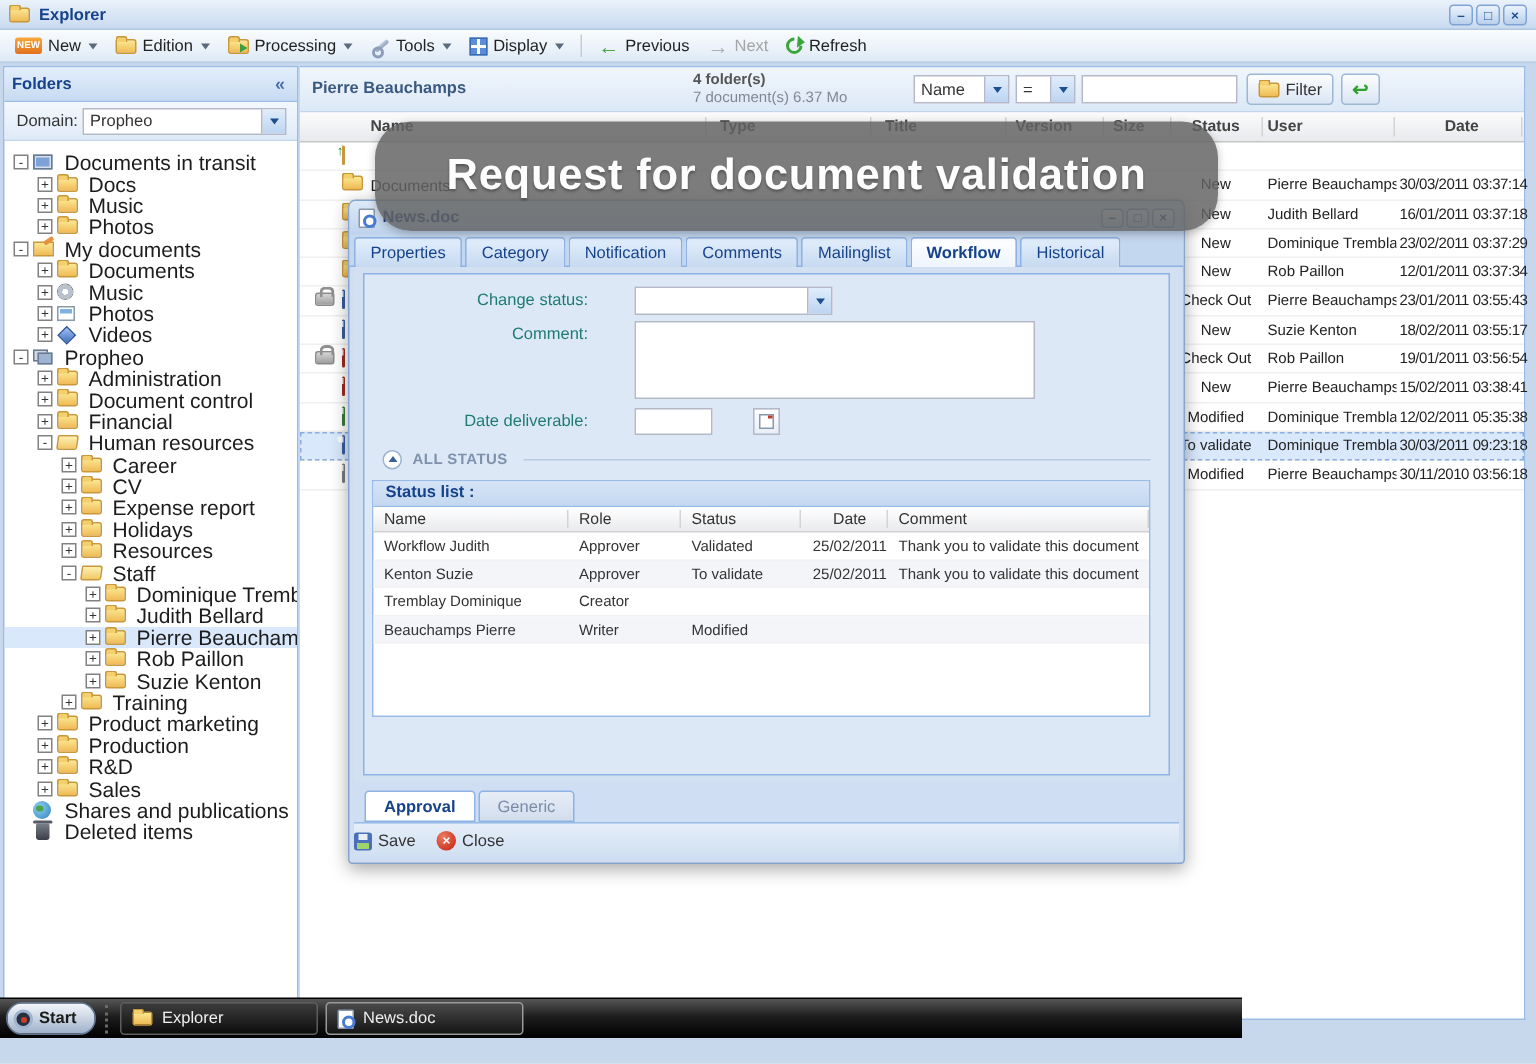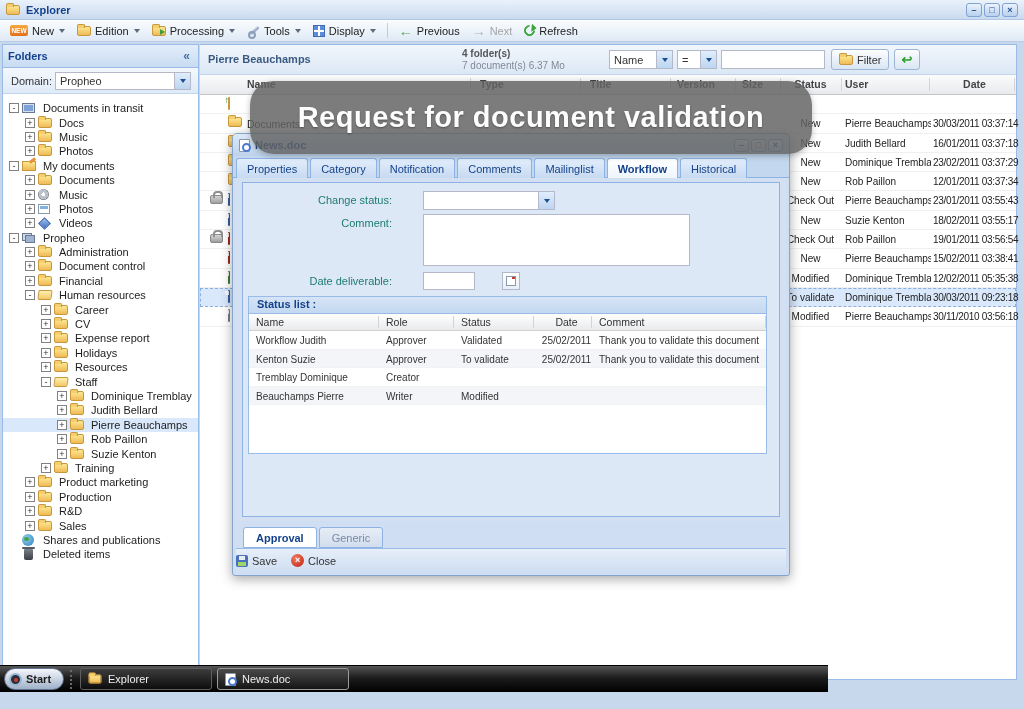--- a/index.html
+++ b/index.html
@@ -51,21 +51,21 @@
   .collapse { font-size:12px; font-weight:bold; color:#4a6fa5; line-height:14px; padding:0 3px; cursor:default; }
   .domainrow { height:26px; background:linear-gradient(#f4f8fd,#dfeaf8); border-bottom:1px solid #c3d5ec;
     display:flex; align-items:center; padding:0 8px; font-size:11px; color:#333; position:relative; }
   .combo { background:#fff; border:1px solid #b5b8c8; height:18px; display:flex; align-items:center; font-size:11px; color:#333; }
   .combo .cv { flex:1; padding:0 4px; overflow:hidden; white-space:nowrap; }
   .trigger { width:16px; height:100%; border-left:1px solid #b5b8c8; background:linear-gradient(#e0edfc,#bdd5f1); display:flex; align-items:center; justify-content:center; }
   .trigger::after { content:""; width:0; height:0; border-left:3px solid transparent; border-right:3px solid transparent; border-top:4px solid #1c4f8f; }
   .domain-combo { position:absolute; left:52px; width:136px; top:4px; }
 
   .tree { position:absolute; top:52px; left:0; right:0; bottom:0; overflow:hidden; padding-top:4px; }
-  .tree-item { height:14.4px; display:flex; align-items:center; font-size:11px; color:#1c1c1c; white-space:nowrap; }
+  .tree-item { height:14.4px; display:flex; align-items:center; font-size:14px; color:#1c1c1c; white-space:nowrap; }
   .ind-0{padding-left:6px} .ind-1{padding-left:22px} .ind-2{padding-left:38px} .ind-3{padding-left:54px}
   .exp { width:10px; height:10px; border:1px solid #818181; background:#fff; font-size:9px; line-height:8px; text-align:center; color:#333; margin-right:3px; flex:none; }
   .exp.plus::before{content:"+"} .exp.minus::before{content:"-"} .exp.none{visibility:hidden}
   .ticon { width:16px; height:12px; position:relative; flex:none; margin-right:3px; display:flex; align-items:center; }
   .tlabel { padding:0 2px; }
   .tree-item.sel { background:#d9e8fb; }
   .i-folderopen { width:14px; height:10px; background:linear-gradient(#fdf0b0,#f2c868); border:1px solid #c9973c; border-radius:1px 2px 2px 2px; position:relative; transform:skewX(-8deg); }
   .i-computer { width:13px; height:10px; border:1px solid #6a7890; background:#7da2d8; box-shadow:inset 0 0 0 1px #d7dfea; }
   .i-docedit { width:14px; height:10px; background:linear-gradient(#fce792,#efbb55); border:1px solid #c9973c; position:relative; }
   .i-docedit::after { content:""; position:absolute; right:-1px; top:-3px; width:7px; height:3px; background:#e8913d; transform:rotate(-35deg); border-radius:1px; }
@@ -732,20 +732,25 @@
       </div>
       <div class="frow">
         <label>Comment:</label>
         <textarea class="cmt-area" style=""></textarea>
       </div>
       <div class="frow" style="margin-top:6px">
         <label>Date deliverable:</label>
         <input class="date-inp" style="">
         <span class="cal-btn"></span>
       </div>
+      <div class="allstatus">
+        <span class="as-toggle"></span>
+        <span class="as-label">ALL STATUS</span>
+        <span class="as-line"></span>
+      </div>
       <div class="statuspanel">
         <div class="sp-title">Status list :</div>
         <div class="sp-head">
           <span class="sp-col w-name">Name</span>
           <span class="sp-col w-role">Role</span>
           <span class="sp-col w-status">Status</span>
           <span class="sp-col w-date">Date</span>
           <span class="sp-col w-comment">Comment</span>
         </div>
         <div>

